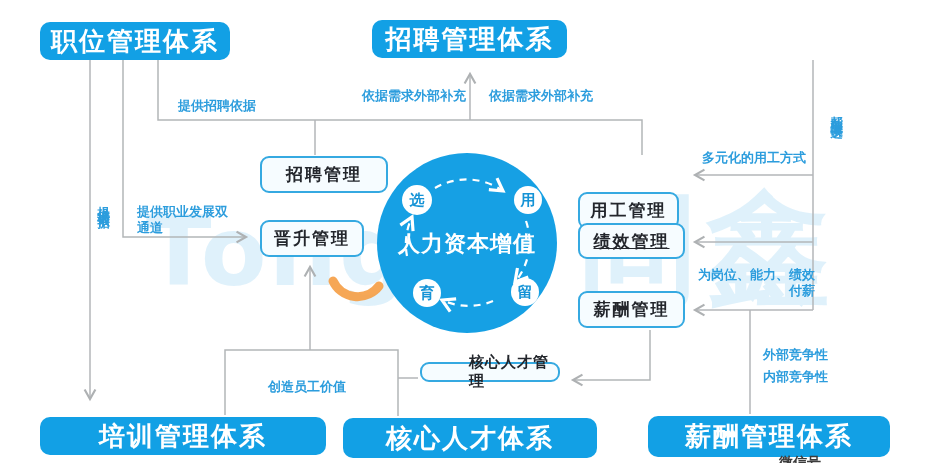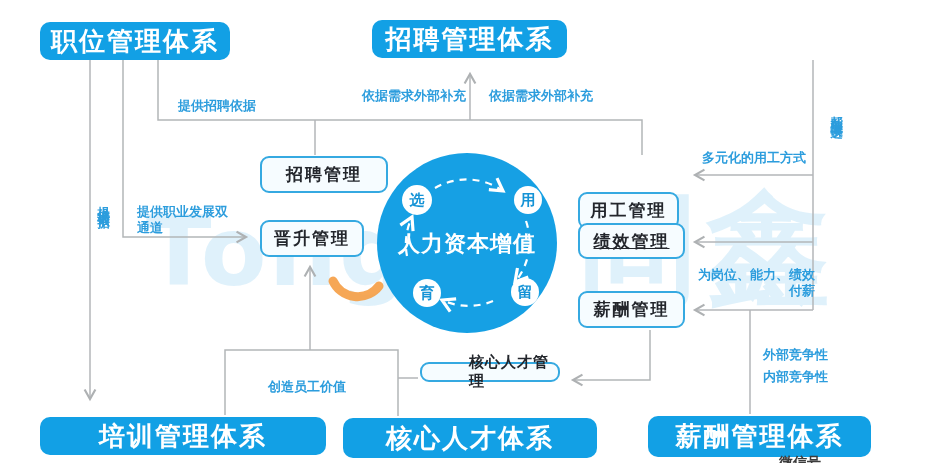--- a/index.html
+++ b/index.html
@@ -69,21 +69,21 @@
     </g>
 
     <path d="M333,281 A27,27 0 0 0 379,286" fill="none" stroke="#f59d44" stroke-width="9" stroke-linecap="round" opacity="0.9"></path>
   </svg>
 
   <div class="sysbox" style="left:40px;top:22px;width:190px;height:38px;">职位管理体系</div>
   <div class="sysbox" style="left:372px;top:20px;width:195px;height:38px;">招聘管理体系</div>
 
   <div class="sysbox" style="left:40px;top:417px;width:286px;height:38px;text-align:right;">培训管理体系</div>
   <div class="sysbox" style="left:343px;top:418px;width:254px;height:40px;">核心人才体系</div>
-  <div class="sysbox" style="left:648px;top:416px;width:223px;height:41px;">薪酬管理体系</div>
+  <div class="sysbox" style="left:648px;top:416px;width:242px;height:41px;">薪酬管理体系</div>
 
   <div class="modbox" style="left:260px;top:156px;width:128px;height:37px;">招聘管理</div>
   <div class="modbox" style="left:260px;top:220px;width:104px;height:37px;">晋升管理</div>
   <div class="modbox" style="left:578px;top:156px;width:101px;height:37px;margin-top:36px;">用工管理</div>
   <div class="modbox" style="left:578px;top:223px;width:107px;height:36px;text-decoration:underline;">绩效管理</div>
   <div class="modbox" style="left:578px;top:291px;width:107px;height:37px;">薪酬管理</div>
   <div class="modbox" style="left:420px;top:362px;width:140px;height:20px;font-size:15px;letter-spacing:1px;padding-left:47px;">核心人才管理</div>
 
   <div class="lbl" style="left:178px;top:98px;">提供招聘依据</div>
   <div class="lbl" style="left:362px;top:88px;">依据需求外部补充</div>

